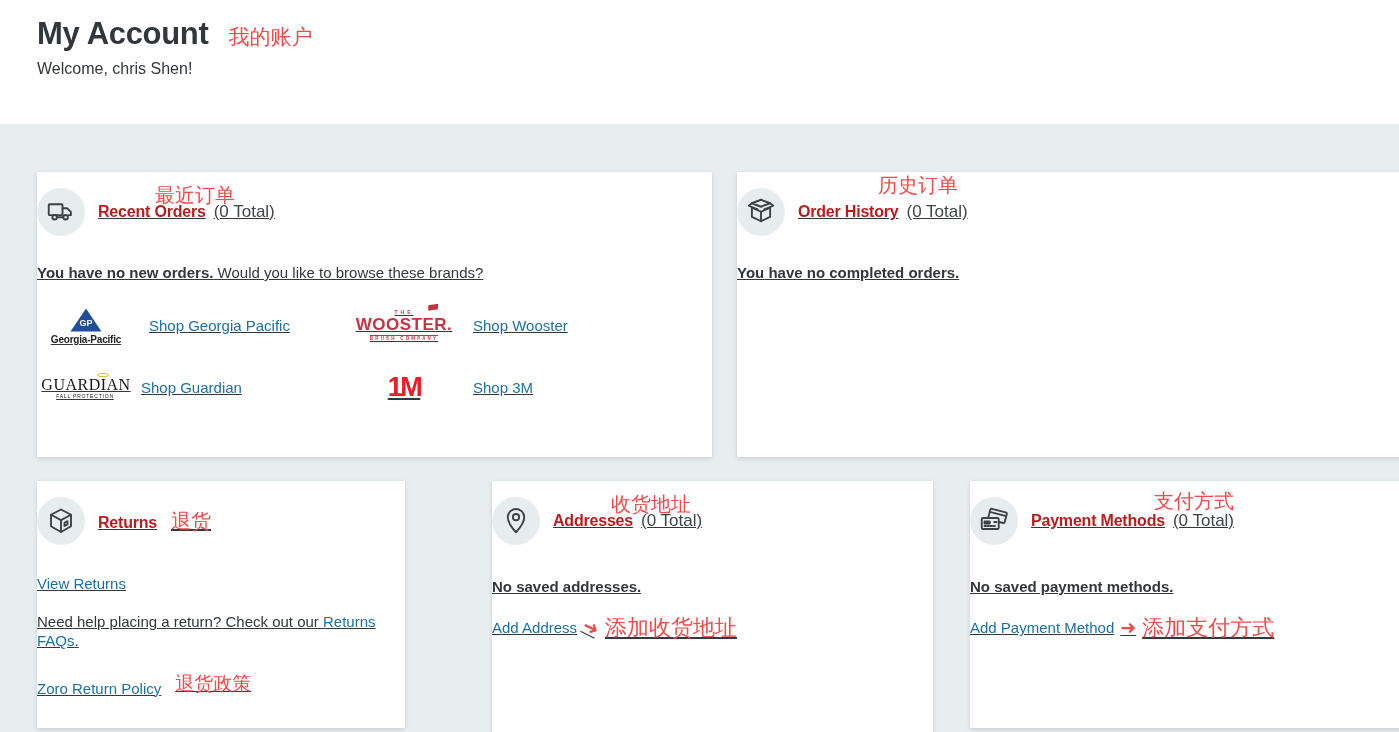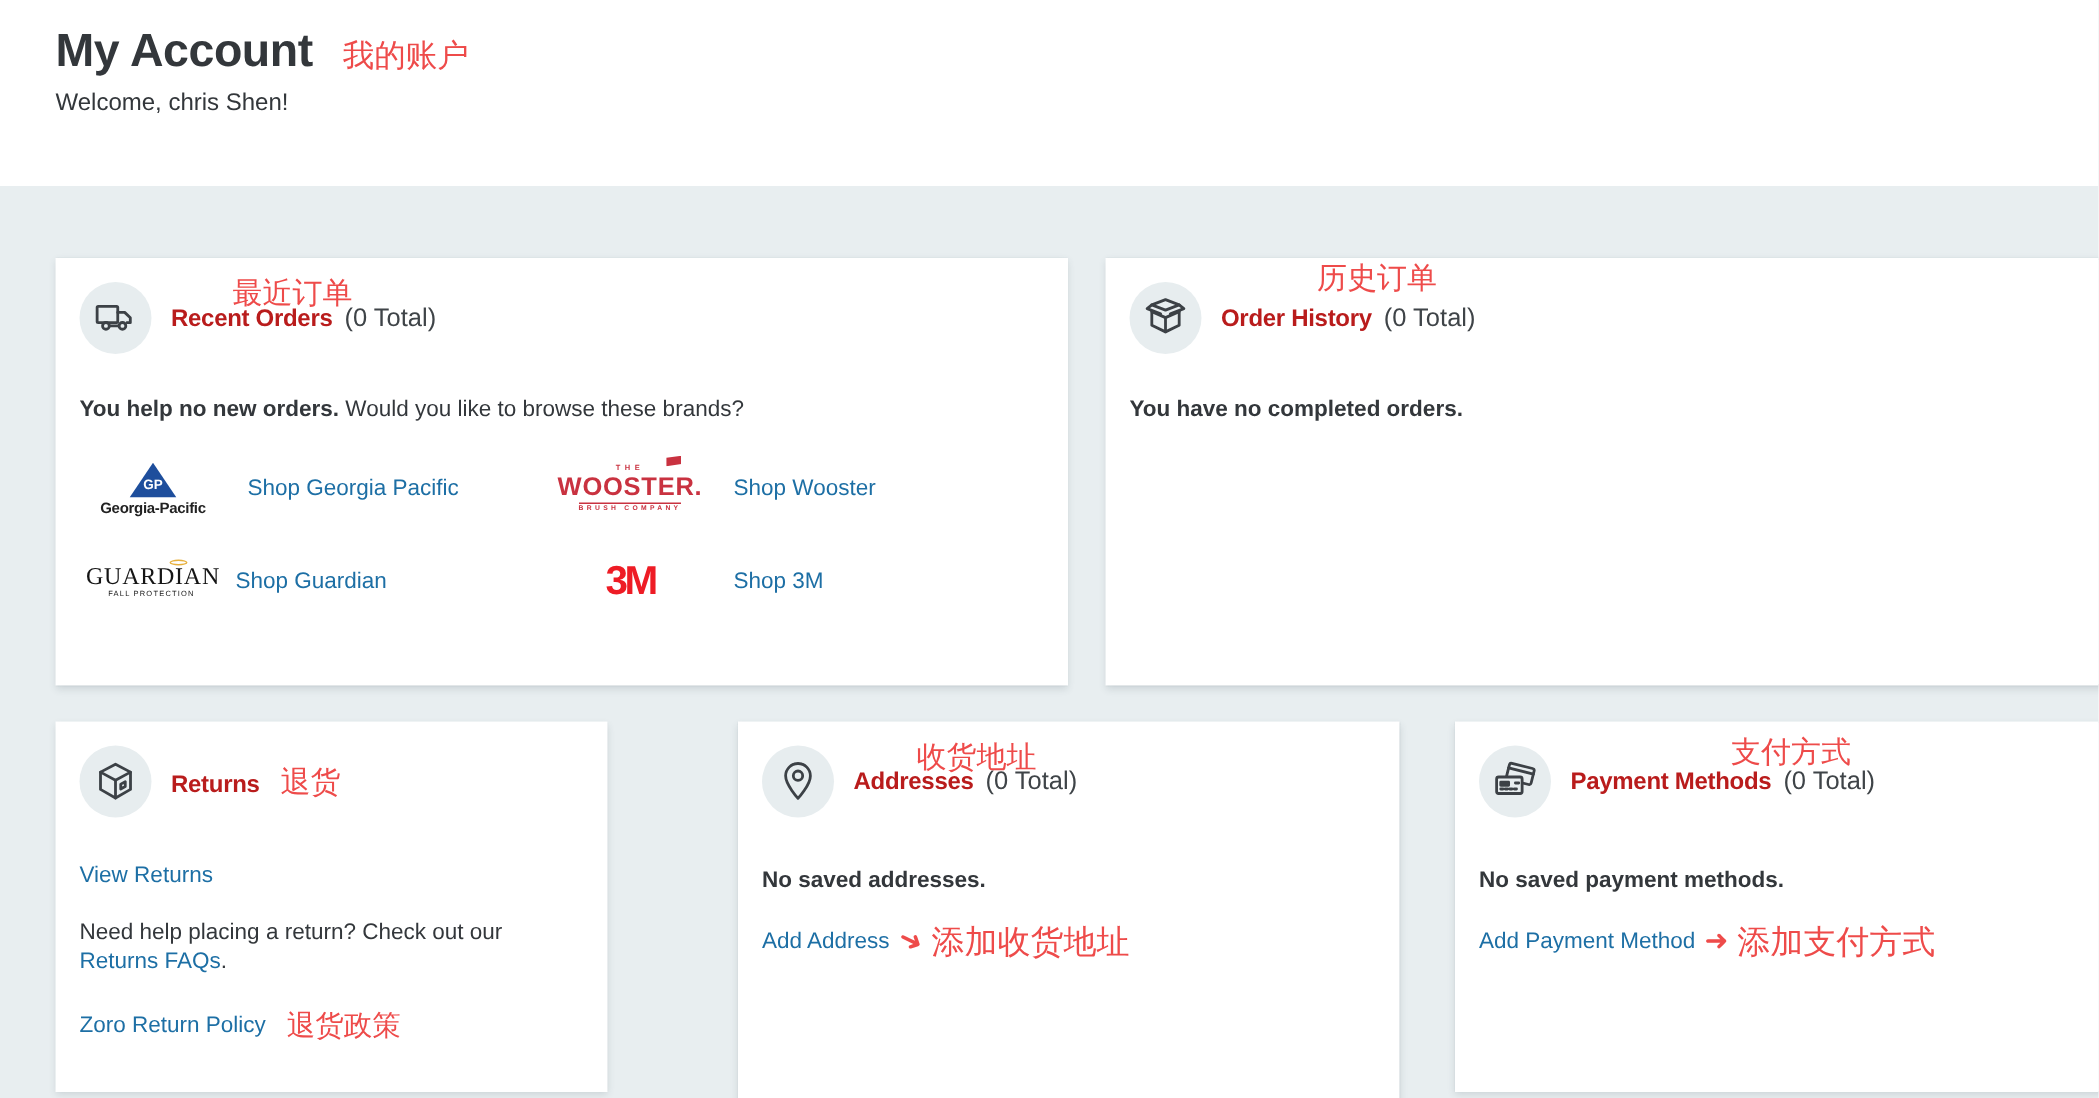--- a/index.html
+++ b/index.html
@@ -23,21 +23,22 @@
 
   
   .content-bg { position:absolute; left:0; top:124px; width:1399px; height:608px; background:#e8eef0; }
 
   
   .card {
     position:absolute;
     background:#ffffff;
     border-radius:0;
     box-shadow:0 2px 5px rgba(55,75,85,0.16), 0 0 1px rgba(55,75,85,0.12);
-    padding:16px 20px 0 16px;
+    padding:16px 20px 0 0;
+    text-decoration:underline;
   }
   #card-recent   { left:37px;  top:172px; width:675px; height:285px; }
   #card-history  { left:737px; top:172px; width:675px; height:285px; }
   #card-returns  { left:37px;  top:481px; width:368px; height:247px; }
   #card-addresses{ left:492px; top:481px; width:441px; height:306px; }
   #card-payment  { left:970px; top:481px; width:449px; height:247px; }
 
   .card-head { display:flex; align-items:center; gap:13px; position:relative; }
   .icon-circle {
     width:48px; height:48px; border-radius:50%;
@@ -102,21 +103,21 @@
 
   
   .mmm-logo { font-size:27px; font-weight:800; color:#ee1c25; letter-spacing:-2.5px; font-family:"Liberation Sans",sans-serif; }
 
   
   .add-row { display:flex; align-items:center; gap:6px; }
   .arrow-glyph { color:#ee4b4a; font-size:19px; line-height:1; display:inline-block; }
   .arrow-tilt { transform:rotate(26deg); }
   .add-zh { font-size:22px; color:#ee4b4a; font-family:"Liberation Serif","DejaVu Serif",serif; }
 
-  .policy-row { display:flex; align-items:center; gap:14px; }
+  .policy-row { display:flex; align-items:flex-end; gap:14px; }
   .policy-zh { font-size:19px; }
 </style>
 </head>
 <body>
 
 <div class="page-header">
   <div class="title-row">
     <h1 class="page-title">My Account</h1>
     <span class="zh page-title-zh">我的账户</span>
   </div>
@@ -136,21 +137,21 @@
         <circle cx="15.7" cy="16.2" r="1.8"></circle>
         <path d="M8.8 16.2h5"></path>
       </svg>
     </span>
     <div class="card-title-line">
       <span class="card-title">Recent Orders</span>
       <span class="card-count">(0 Total)</span>
     </div>
   </div>
   <p class="body-text mt-28">
-    <span class="b">You help no new orders.</span><span> Would you like to browse these brands?</span>
+    <span class="b">You have no new orders.</span><span> Would you like to browse these brands?</span>
   </p>
   <div class="brand-grid">
     <div class="logo-cell">
       <div class="gp-logo">
         <span class="gp-tri">
           <svg viewBox="0 0 34 26">
             <path d="M17 1.5 L32.5 24.5 H1.5 Z" fill="#1e4e9c" stroke="none"></path>
             <text x="17" y="19" text-anchor="middle" font-size="9" font-weight="bold" fill="#ffffff" font-family="Liberation Sans, sans-serif">GP</text>
           </svg>
         </span>
@@ -175,21 +176,21 @@
       <div class="guardian-logo">
         <span class="guardian-halo"></span>
         <span class="guardian-word">GUARDIAN</span>
         <span class="guardian-sub">FALL PROTECTION</span>
       </div>
     </div>
     <div class="link-cell2">
         <a class="link">Shop Guardian</a>
       </div>
   <div class="logo-cell">
-        <span class="mmm-logo">3M</span>
+        <span class="mmm-logo">1M</span>
       </div>
       <div class="link-cell2">
         <a class="link">Shop 3M</a>
       </div>
     </div>
 
 </section>
 
 <section class="card" id="card-history">
   <span class="zh-float">历史订单</span>

